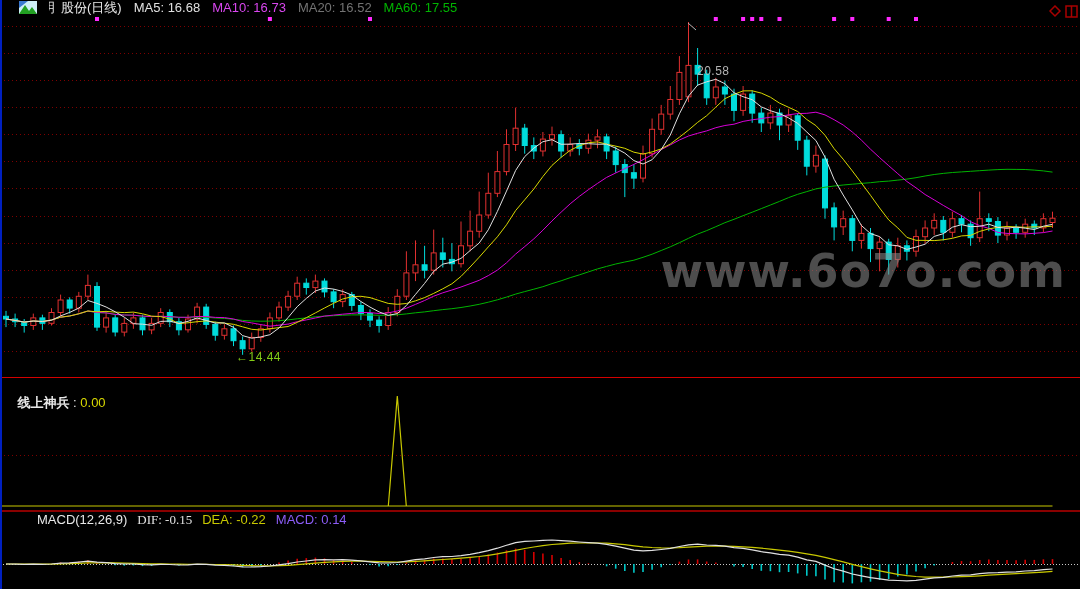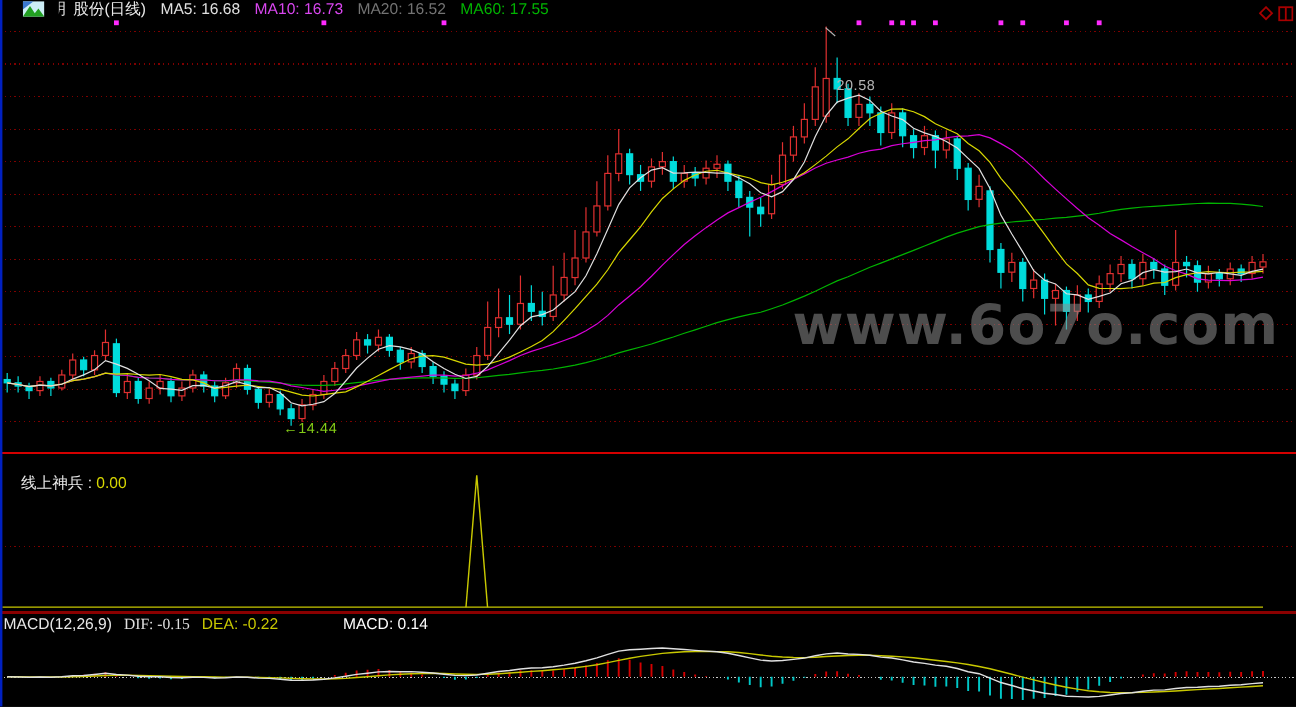--- a/index.html
+++ b/index.html
@@ -9,21 +9,21 @@
   #chart-svg{position:absolute;left:0;top:0;}
   .hdr{position:absolute;left:3px;top:0;height:15px;display:flex;align-items:center;
        gap:12px;font-size:13px;line-height:15px;white-space:nowrap;z-index:5;margin-left:16px;}
   .clipchar{display:inline-block;width:12px;overflow:hidden;vertical-align:bottom;}
   .clipchar span{display:inline-block;margin-left:-7px;}
   .tr-icons{position:absolute;right:2px;top:5px;z-index:5;display:flex;gap:3px;}
   .annot{position:absolute;font-size:12px;z-index:4;letter-spacing:0.5px;}
   .wmark{position:absolute;right:14px;top:244px;font-family:"DejaVu Sans",sans-serif;
          font-weight:bold;font-size:46px;letter-spacing:1px;opacity:0.55;z-index:3;}
   .p2lbl{position:absolute;left:3px;top:379px;font-size:13px;z-index:5;white-space:pre;}
-  .p3lbl{position:absolute;left:3px;top:512px;font-size:13px;z-index:5;display:flex;gap:10px;}
+  .p3lbl{position:absolute;left:3px;top:512px;font-size:13px;z-index:5;display:flex;gap:10px;padding-left:34px;}
 </style>
 </head>
 <body>
 
 <div class="screen">
   <svg id="chart-svg" width="1080" height="589">
       <line x1="0" y1="351.5" x2="1080" y2="351.5" stroke="#7e0000" stroke-width="1" stroke-dasharray="1 3" shape-rendering="crispEdges"></line>
       <line x1="0" y1="324.4" x2="1080" y2="324.4" stroke="#7e0000" stroke-width="1" stroke-dasharray="1 3" shape-rendering="crispEdges"></line>
       <line x1="0" y1="297.3" x2="1080" y2="297.3" stroke="#7e0000" stroke-width="1" stroke-dasharray="1 3" shape-rendering="crispEdges"></line>
       <line x1="0" y1="270.2" x2="1080" y2="270.2" stroke="#7e0000" stroke-width="1" stroke-dasharray="1 3" shape-rendering="crispEdges"></line>
@@ -421,22 +421,22 @@
       <line x1="6.5" y1="1" x2="6.5" y2="12" stroke="#a80000" stroke-width="1.5"></line>
     </svg>
   </div>
 
   <div class="annot" style="left: 697px; top: 22px; color: rgb(180, 180, 180); margin-top: 42px;">20.58</div>
   <div class="annot" style="left: 236px; top: 350px; color: #84cc16;">←14.44</div>
 
   <div class="wmark" style="color: rgb(140, 140, 140);">www.6o7o.com</div>
 
   <div class="p2lbl">
-    <span style="color: rgb(232, 232, 232);">线上神兵</span><span style="color: rgb(232, 232, 232);"> : </span><span style="color: rgb(216, 216, 0);">0.00</span>
+    <span style="color: rgb(232, 232, 232); font-weight: bold;">线上神兵</span><span style="color: rgb(232, 232, 232);"> : </span><span style="color: rgb(216, 216, 0);">0.00</span>
   </div>
 
   <div class="p3lbl">
     <span style="color: rgb(232, 232, 232);">MACD(12,26,9)</span>
     <span style="color: rgb(224, 224, 224); font-family: Liberation Serif, serif;">DIF: -0.15</span>
     <span style="color: rgb(200, 200, 0);">DEA: -0.22</span>
-    <span style="color: #ffffff; margin-left: 44px;">MACD: 0.14</span>
+    <span style="color: #8b5cf6;">MACD: 0.14</span>
   </div>
 </div>
 
 </body></html>

